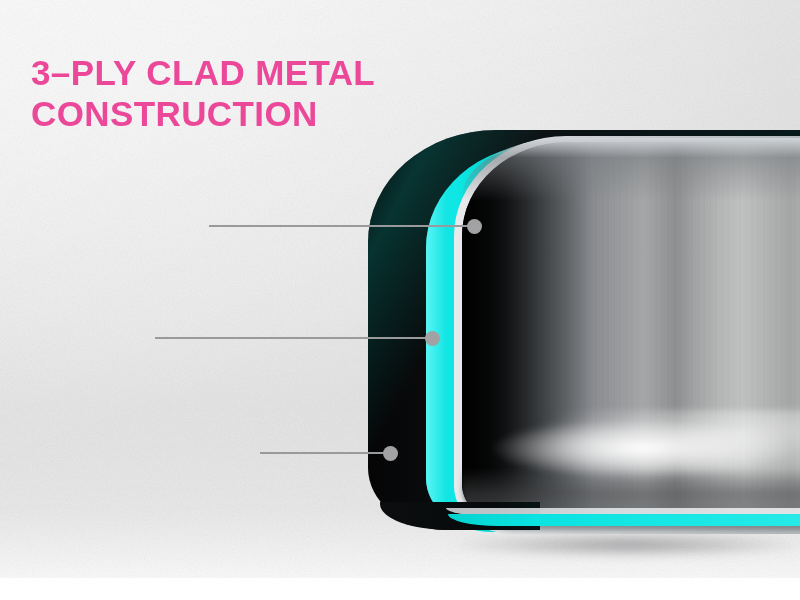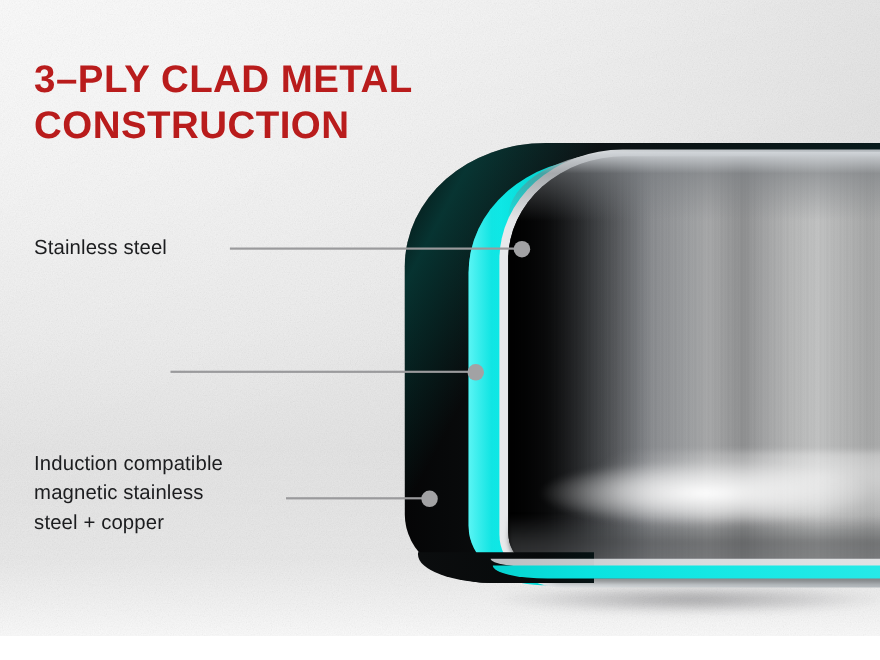--- a/index.html
+++ b/index.html
@@ -207,21 +207,21 @@
   
   .title {
     position: absolute;
     left: 31px;
     top: 52px;
     width: 430px;
     font-size: 35px;
     line-height: 41px;
     letter-spacing: 0.4px;
     font-weight: 700;
-    color: #b91c1c;
+    color: #ec4899;
     white-space: pre-line;
   }
 
   
   .callout-label {
     position: absolute;
     font-size: 18.5px;
     line-height: 27px;
     color: #1c1d1f;
     font-weight: 400;
@@ -288,24 +288,20 @@
     <div class="base-dark"></div>
     <div class="base-rim"></div>
     <div class="base-cyan"></div>
   </div>
 
   <div class="title">3–PLY CLAD METAL
 CONSTRUCTION</div>
 
   <div class="leader" id="leader-1"></div>
   <div class="dot" id="dot-1"></div>
-  <div class="callout-label" id="label-stainless">Stainless steel</div>
 
   <div class="leader" id="leader-2"></div>
   <div class="dot" id="dot-2"></div>
 
   <div class="leader" id="leader-3"></div>
   <div class="dot" id="dot-3"></div>
-  <div class="callout-label" id="label-induction">Induction compatible
-magnetic stainless
-steel + copper</div>
 
 </div>
 
 </body></html>

